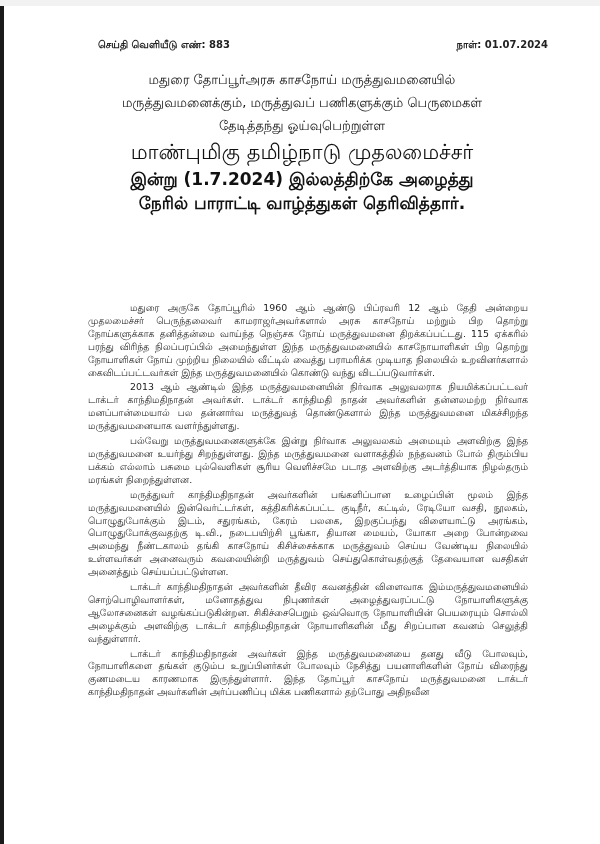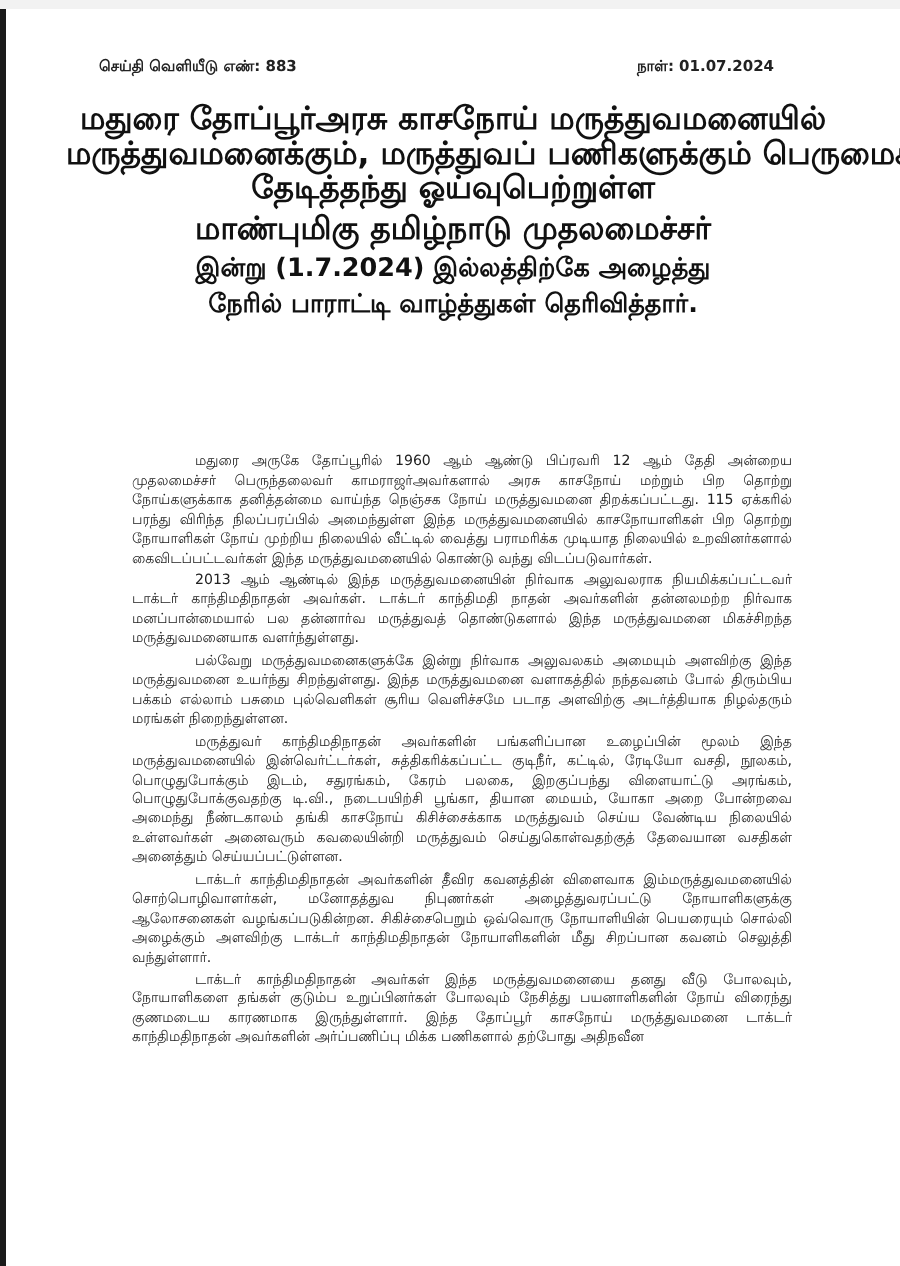--- a/index.html
+++ b/index.html
@@ -16,31 +16,31 @@
   }
   .top-edge {
     position: absolute; left: 0; top: 0; width: 600px; height: 6px;
     background: #f2f2f2;
   }
   .page {
     position: absolute; left: 4px; top: 6px; width: 596px; height: 838px;
     background: #fff;
   }
   .meta-row {
-    position: absolute; top: 33px; left: 62px; width: 450px;
+    position: absolute; top: 33px; left: 94px; width: 450px;
     display: flex; justify-content: space-between;
     font-size: 10px; font-weight: bold; color: #222;
   }
   .headline {
     position: absolute; top: 62px; left: 40px; width: 516px;
     text-align: center; color: #111;
   }
   .headline .line { display: block; white-space: nowrap; }
-  .h-sm { font-size: 21px; line-height: 23px; font-weight: bold; }
-  .h-lg { font-size: 21px; line-height: 30px; font-weight: bold; }
+  .h-sm { font-size: 13px; line-height: 23px; font-weight: normal; }
+  .h-lg { font-size: 21px; line-height: 30px; font-weight: normal; }
   .h-md { font-size: 17px; line-height: 24px; font-weight: bold; }
   .body {
     position: absolute; top: 296px; left: 84px; width: 440px;
     font-size: 9.4px; line-height: 12.9px; color: #222;
     text-align: justify;
   }
   .body p { margin: 0 0 0 0; text-indent: 42px; }
   .body p + p { margin-top: 2px; }
 </style>
 </head>

